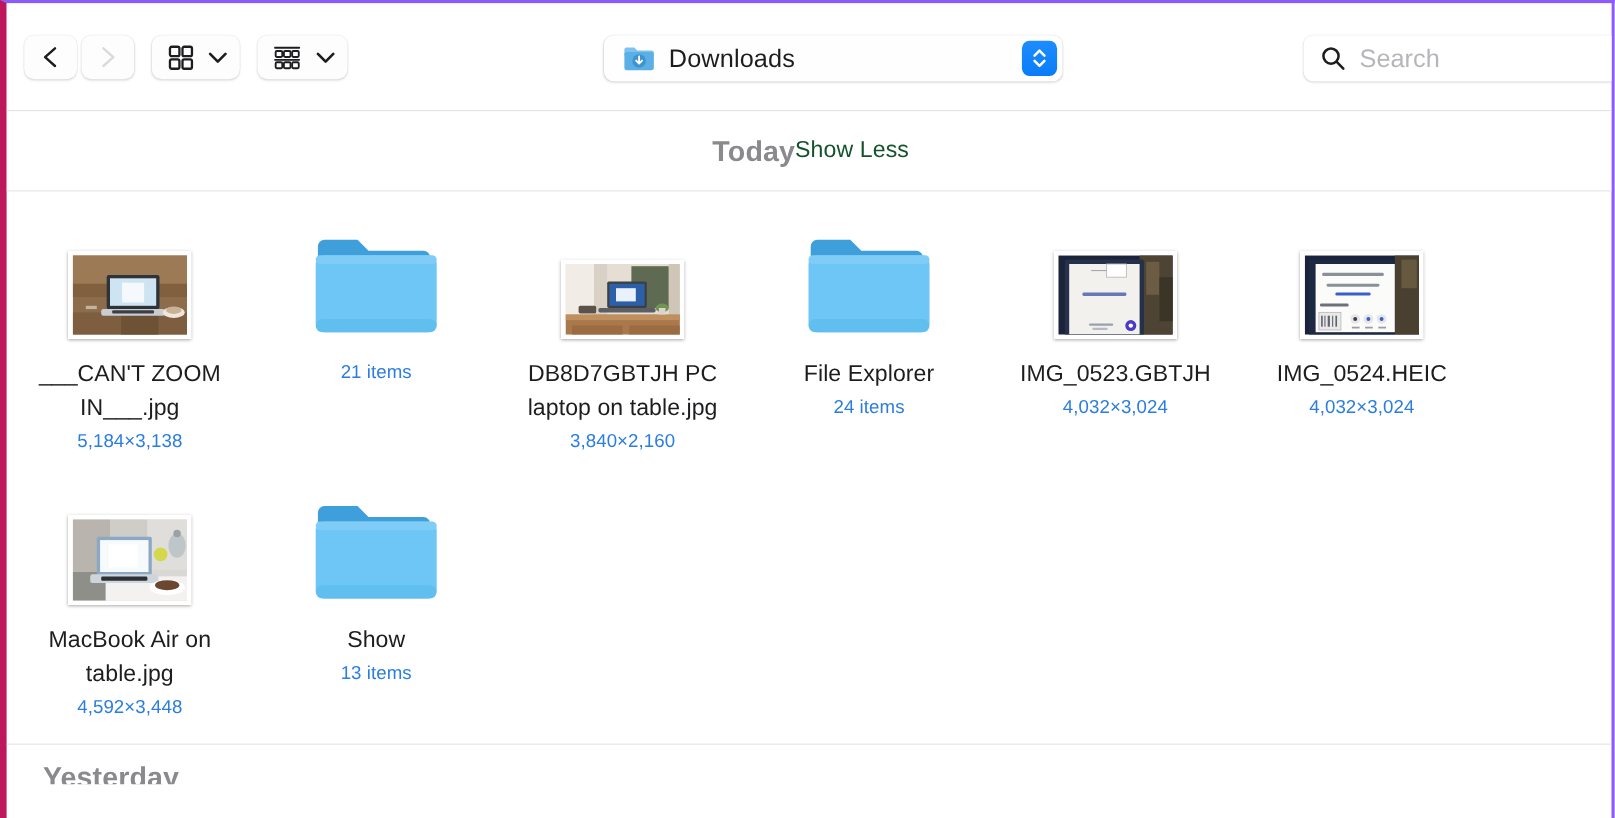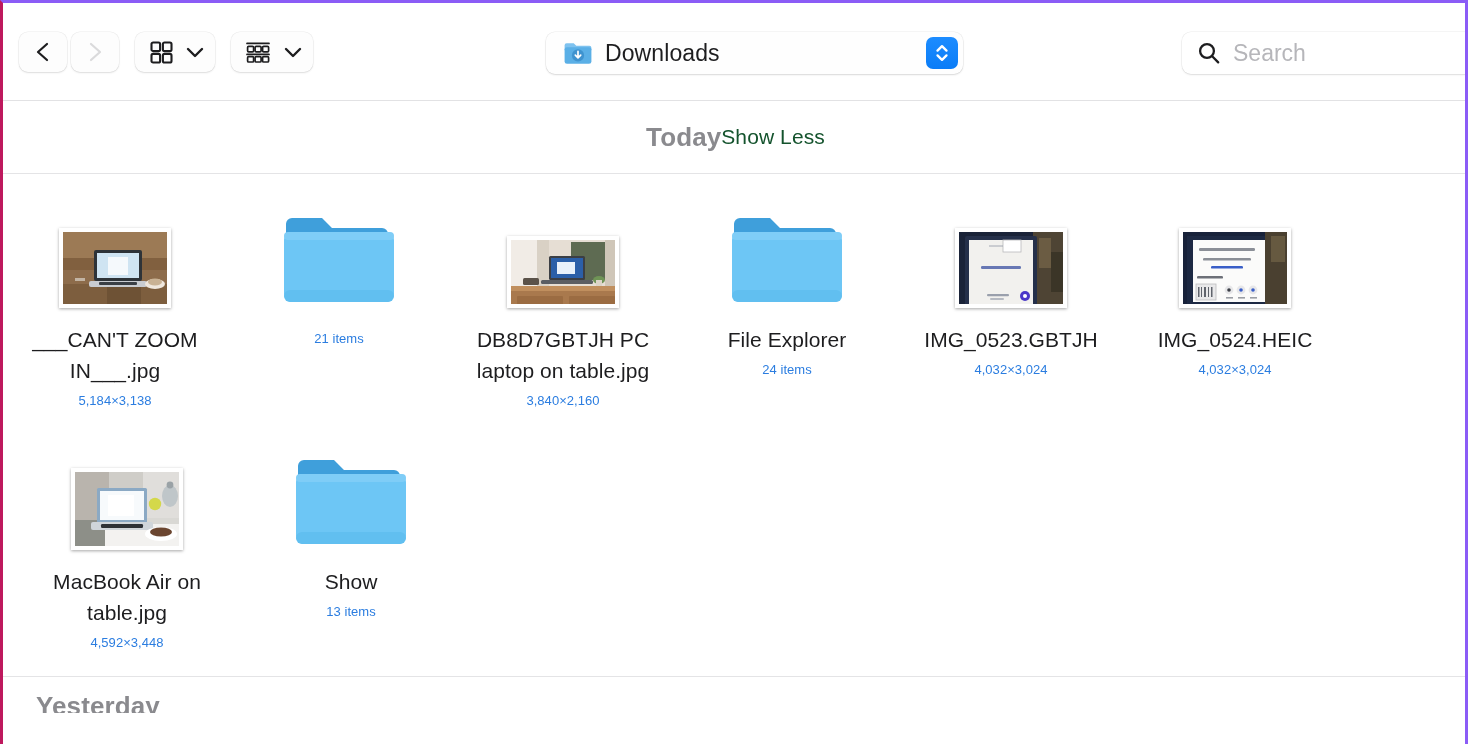--- a/index.html
+++ b/index.html
@@ -11,21 +11,21 @@
     background: #ffffff;
     font-family: "Liberation Sans", sans-serif;
     -webkit-font-smoothing: antialiased;
   }
 
   #app {
     position: relative;
     width: 1468px;
     height: 744px;
     background: #ffffff;
-    border-left: 3px solid #be185d;
+    border-left: 6px solid #be185d;
     border-right: 3px solid #8b5cf6;
     border-top: 3px solid #8b5cf6;
     overflow: hidden;
   }
 
   
   .toolbar {
     position: relative;
     height: 98px;
     background: #ffffff;
@@ -157,21 +157,21 @@
   }
 
   
   .grid-section { padding: 0; }
 
   .icon-row {
     display: flex;
     align-items: flex-start;
   }
   .icon-row.r1 { padding-top: 22px; }
-  .icon-row.r2 { padding-top: 22px; padding-left: 12px; }
+  .icon-row.r2 { padding-top: 22px; }
 
   .item {
     width: 224px;
     display: flex;
     flex-direction: column;
     align-items: center;
   }
 
   .thumb-slot {
     height: 112px;
@@ -196,21 +196,21 @@
     padding: 0 4px;
   }
   .fname {
     font-size: 21px;
     color: #1d1d1f;
     line-height: 31px;
     letter-spacing: 0.05px;
     word-break: break-word;
   }
   .fmeta {
-    font-size: 13px;
+    font-size: 17px;
     color: #2b7de0;
     line-height: 30px;
     letter-spacing: 0.05px;
   }
 
   
   .group-divider {
     border-top: 1px solid #e4e4e6;
     margin-top: 18px;
   }

